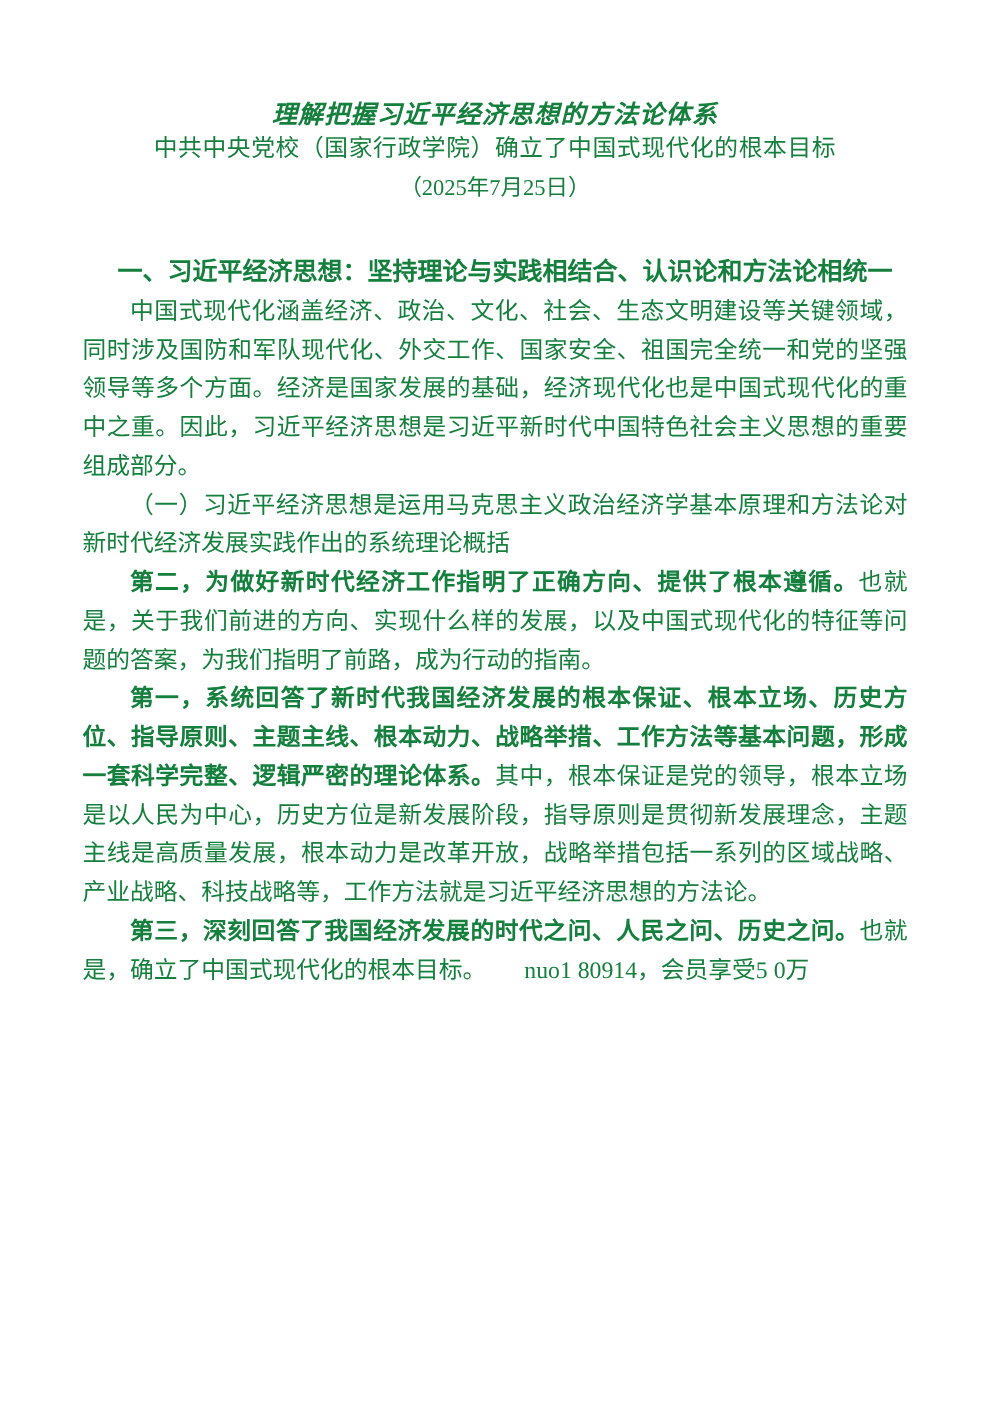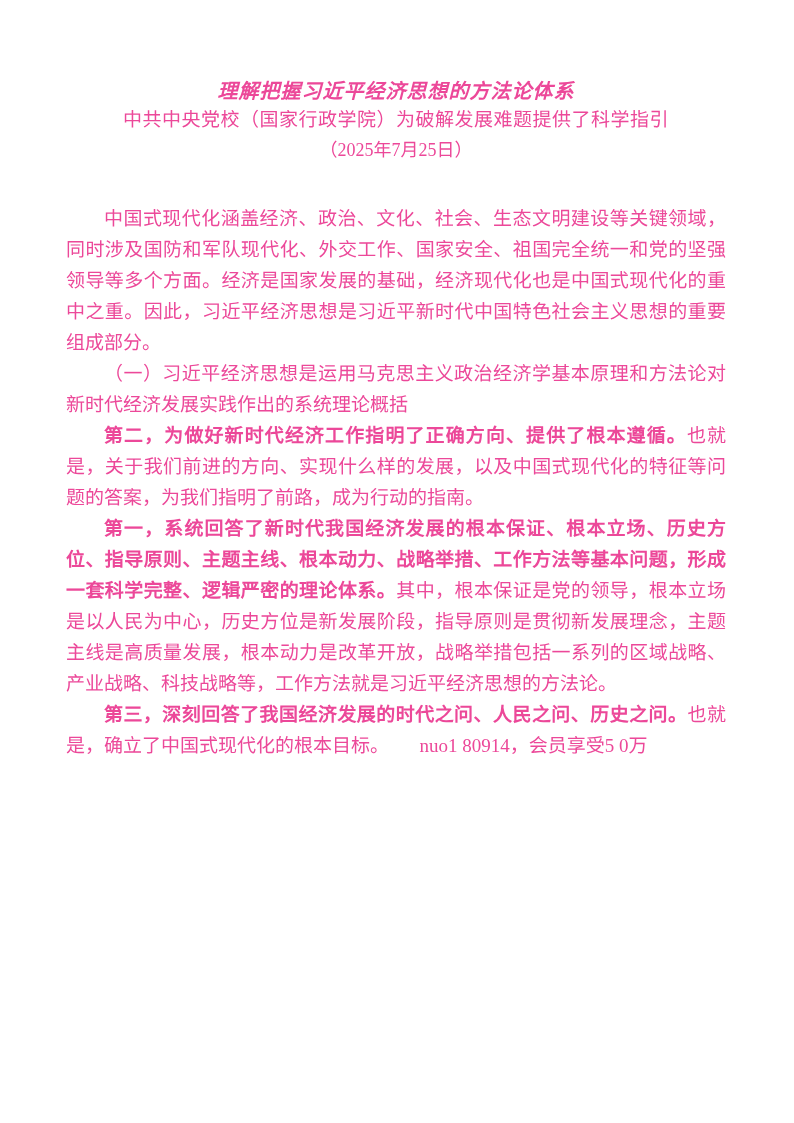--- a/index.html
+++ b/index.html
@@ -7,21 +7,21 @@
     margin: 0;
     padding: 0;
     background: #ffffff;
   }
   .page {
     position: relative;
     width: 794px;
     height: 1123px;
     margin: 0 auto;
     background: #ffffff;
-    color: #ec4899;
+    color: #15803d;
     box-sizing: border-box;
     padding: 78px 68px 0 66px;
     font-family: "Liberation Serif", serif;
     overflow: hidden;
   }
   .doc-header {
     text-align: center;
     margin-bottom: 38px;
   }
   .doc-title {
@@ -73,27 +73,28 @@
     margin-left: 1.6em;
   }
 </style>
 </head>
 <body>
 
 <div class="page">
 
   <header class="doc-header">
     <h1 class="doc-title">理解把握习近平经济思想的方法论体系</h1>
-    <div class="doc-author">中共中央党校（国家行政学院）为破解发展难题提供了科学指引</div>
+    <div class="doc-author">中共中央党校（国家行政学院）确立了中国式现代化的根本目标</div>
     <div class="doc-date">（2025年7月25日）</div>
   </header>
 
   <main class="doc-body">
 
 
+    <h2 class="h-section">一、习近平经济思想：坚持理论与实践相结合、认识论和方法论相统一</h2>
 
     <p class="para">中国式现代化涵盖经济、政治、文化、社会、生态文明建设等关键领域，同时涉及国防和军队现代化、外交工作、国家安全、祖国完全统一和党的坚强领导等多个方面。经济是国家发展的基础，经济现代化也是中国式现代化的重中之重。因此，习近平经济思想是习近平新时代中国特色社会主义思想的重要组成部分。</p>
 
     <h3 class="h-sub">（一）习近平经济思想是运用马克思主义政治经济学基本原理和方法论对新时代经济发展实践作出的系统理论概括</h3>
 
     <p class="para"><span class="lead">第二，为做好新时代经济工作指明了正确方向、提供了根本遵循。</span><span>也就是，关于我们前进的方向、实现什么样的发展，以及中国式现代化的特征等问题的答案，为我们指明了前路，成为行动的指南。</span></p>
 
     <p class="para"><span class="lead">第一，系统回答了新时代我国经济发展的根本保证、根本立场、历史方位、指导原则、主题主线、根本动力、战略举措、工作方法等基本问题，形成一套科学完整、逻辑严密的理论体系。</span><span>其中，根本保证是党的领导，根本立场是以人民为中心，历史方位是新发展阶段，指导原则是贯彻新发展理念，主题主线是高质量发展，根本动力是改革开放，战略举措包括一系列的区域战略、产业战略、科技战略等，工作方法就是习近平经济思想的方法论。</span></p>
 
     <p class="para"><span class="lead">第三，深刻回答了我国经济发展的时代之问、人民之问、历史之问。</span><span>也就是，确立了中国式现代化的根本目标。</span><span class="wm">nuo1 80914，会员享受5 0万</span></p>

